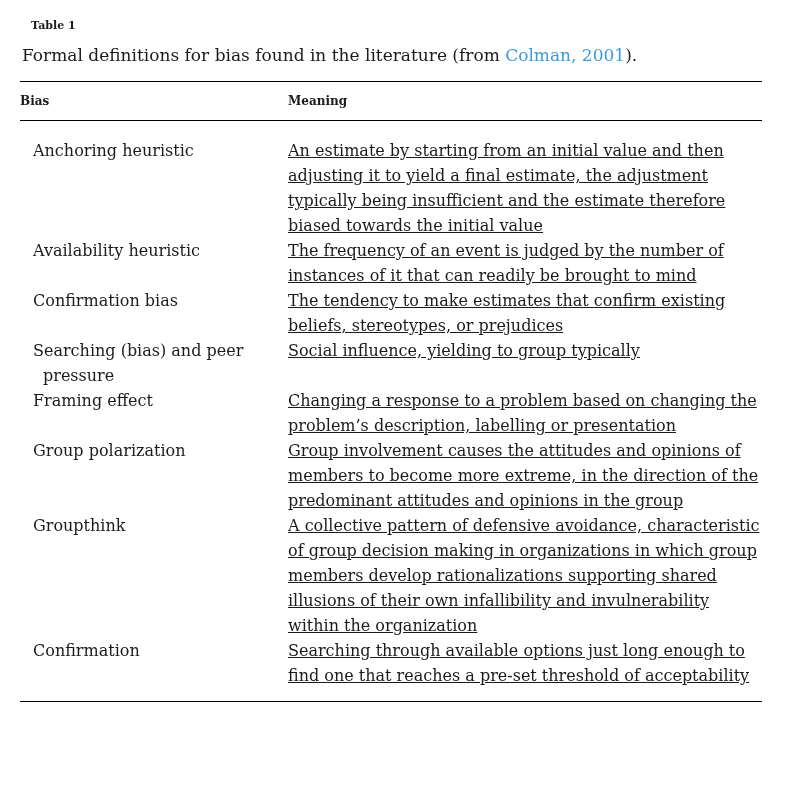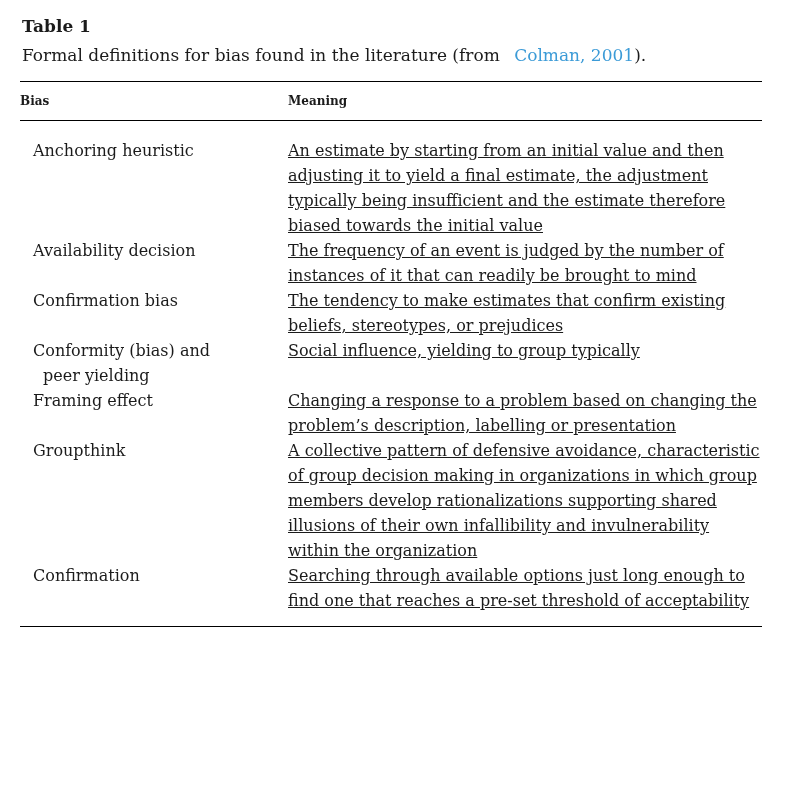--- a/index.html
+++ b/index.html
@@ -10,36 +10,35 @@
   body {
     min-height: 808px;
     font-family: "DejaVu Serif", "Liberation Serif", serif;
     color: #1b1b1b;
   }
   .page {
     padding: 14px 0 0 20px;
     width: 782px;
   }
   .table-label {
-    font-size: 17px;
+    font-size: 11px;
     font-weight: bold;
     line-height: 24px;
-    margin-left: 2px;
+    margin-left: 11px;
     margin-bottom: 5px;
   }
   .table-caption {
     font-size: 17px;
     line-height: 25px;
     margin-left: 2px;
     margin-bottom: 13px;
   }
   .citation-link {
     text-decoration: none;
     cursor: pointer;
-    margin-left: 9px;
   }
   table.bias-table {
     border-collapse: collapse;
     width: 742px;
     border-top: 1.5px solid #000000;
     border-bottom: 1.5px solid #000000;
   }
   table.bias-table th {
     text-align: left;
     font-size: 12px;
@@ -83,34 +82,38 @@
         <th class="col-bias">Bias</th>
         <th class="col-meaning">Meaning</th>
       </tr>
     </thead>
     <tbody>
       <tr>
         <td class="bias-cell">Anchoring heuristic</td>
         <td class="meaning-cell">An estimate by starting from an initial value and then adjusting it to yield a final estimate, the adjustment typically being insufficient and the estimate therefore biased towards the initial value</td>
       </tr>
       <tr>
-        <td class="bias-cell">Availability decision</td>
+        <td class="bias-cell">Availability heuristic</td>
         <td class="meaning-cell">The frequency of an event is judged by the number of instances of it that can readily be brought to mind</td>
       </tr>
       <tr>
         <td class="bias-cell">Confirmation bias</td>
         <td class="meaning-cell">The tendency to make estimates that confirm existing beliefs, stereotypes, or prejudices</td>
       </tr>
       <tr>
-        <td class="bias-cell">Conformity (bias) and peer yielding</td>
+        <td class="bias-cell">Searching (bias) and peer pressure</td>
         <td class="meaning-cell">Social influence, yielding to group typically</td>
       </tr>
       <tr>
         <td class="bias-cell">Framing effect</td>
         <td class="meaning-cell">Changing a response to a problem based on changing the problem’s description, labelling or presentation</td>
+      </tr>
+      <tr>
+        <td class="bias-cell">Group polarization</td>
+        <td class="meaning-cell">Group involvement causes the attitudes and opinions of members to become more extreme, in the direction of the predominant attitudes and opinions in the group</td>
       </tr>
       <tr>
         <td class="bias-cell">Groupthink</td>
         <td class="meaning-cell">A collective pattern of defensive avoidance, characteristic of group decision making in organizations in which group members develop rationalizations supporting shared illusions of their own infallibility and invulnerability within the organization</td>
       </tr>
       <tr>
         <td class="bias-cell">Confirmation</td>
         <td class="meaning-cell">Searching through available options just long enough to find one that reaches a pre-set threshold of acceptability</td>
       </tr>
     </tbody>

